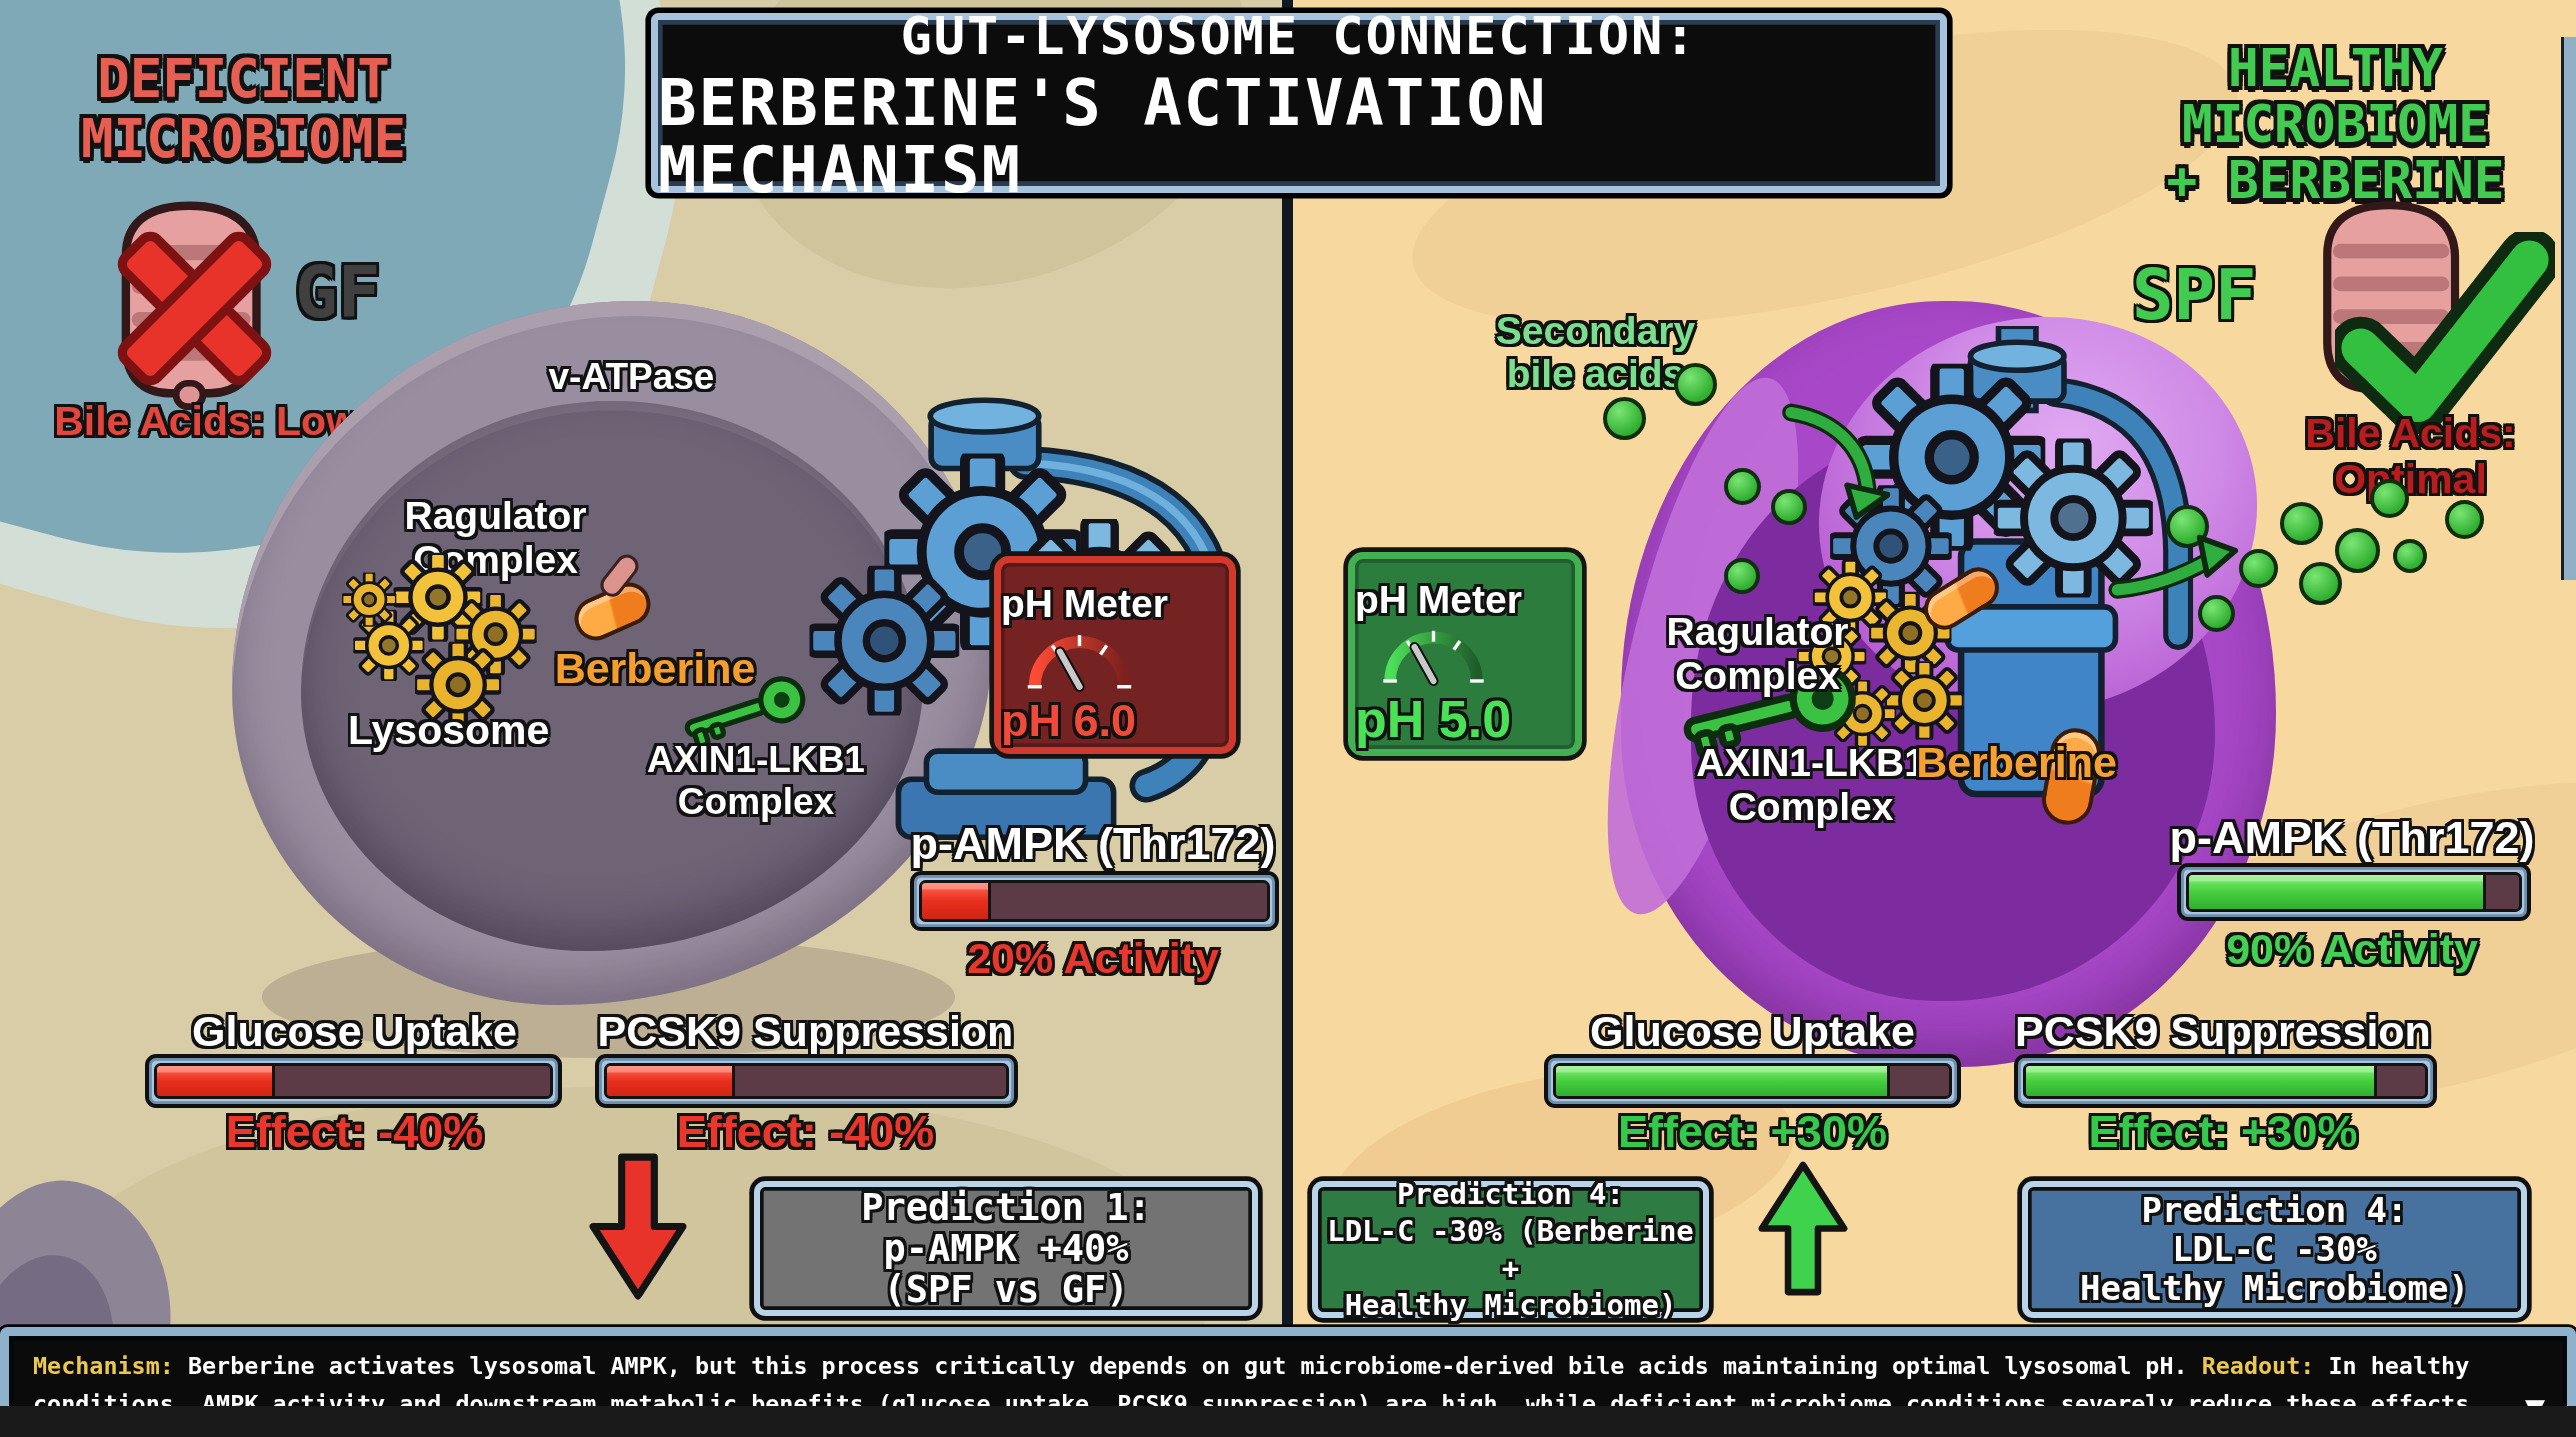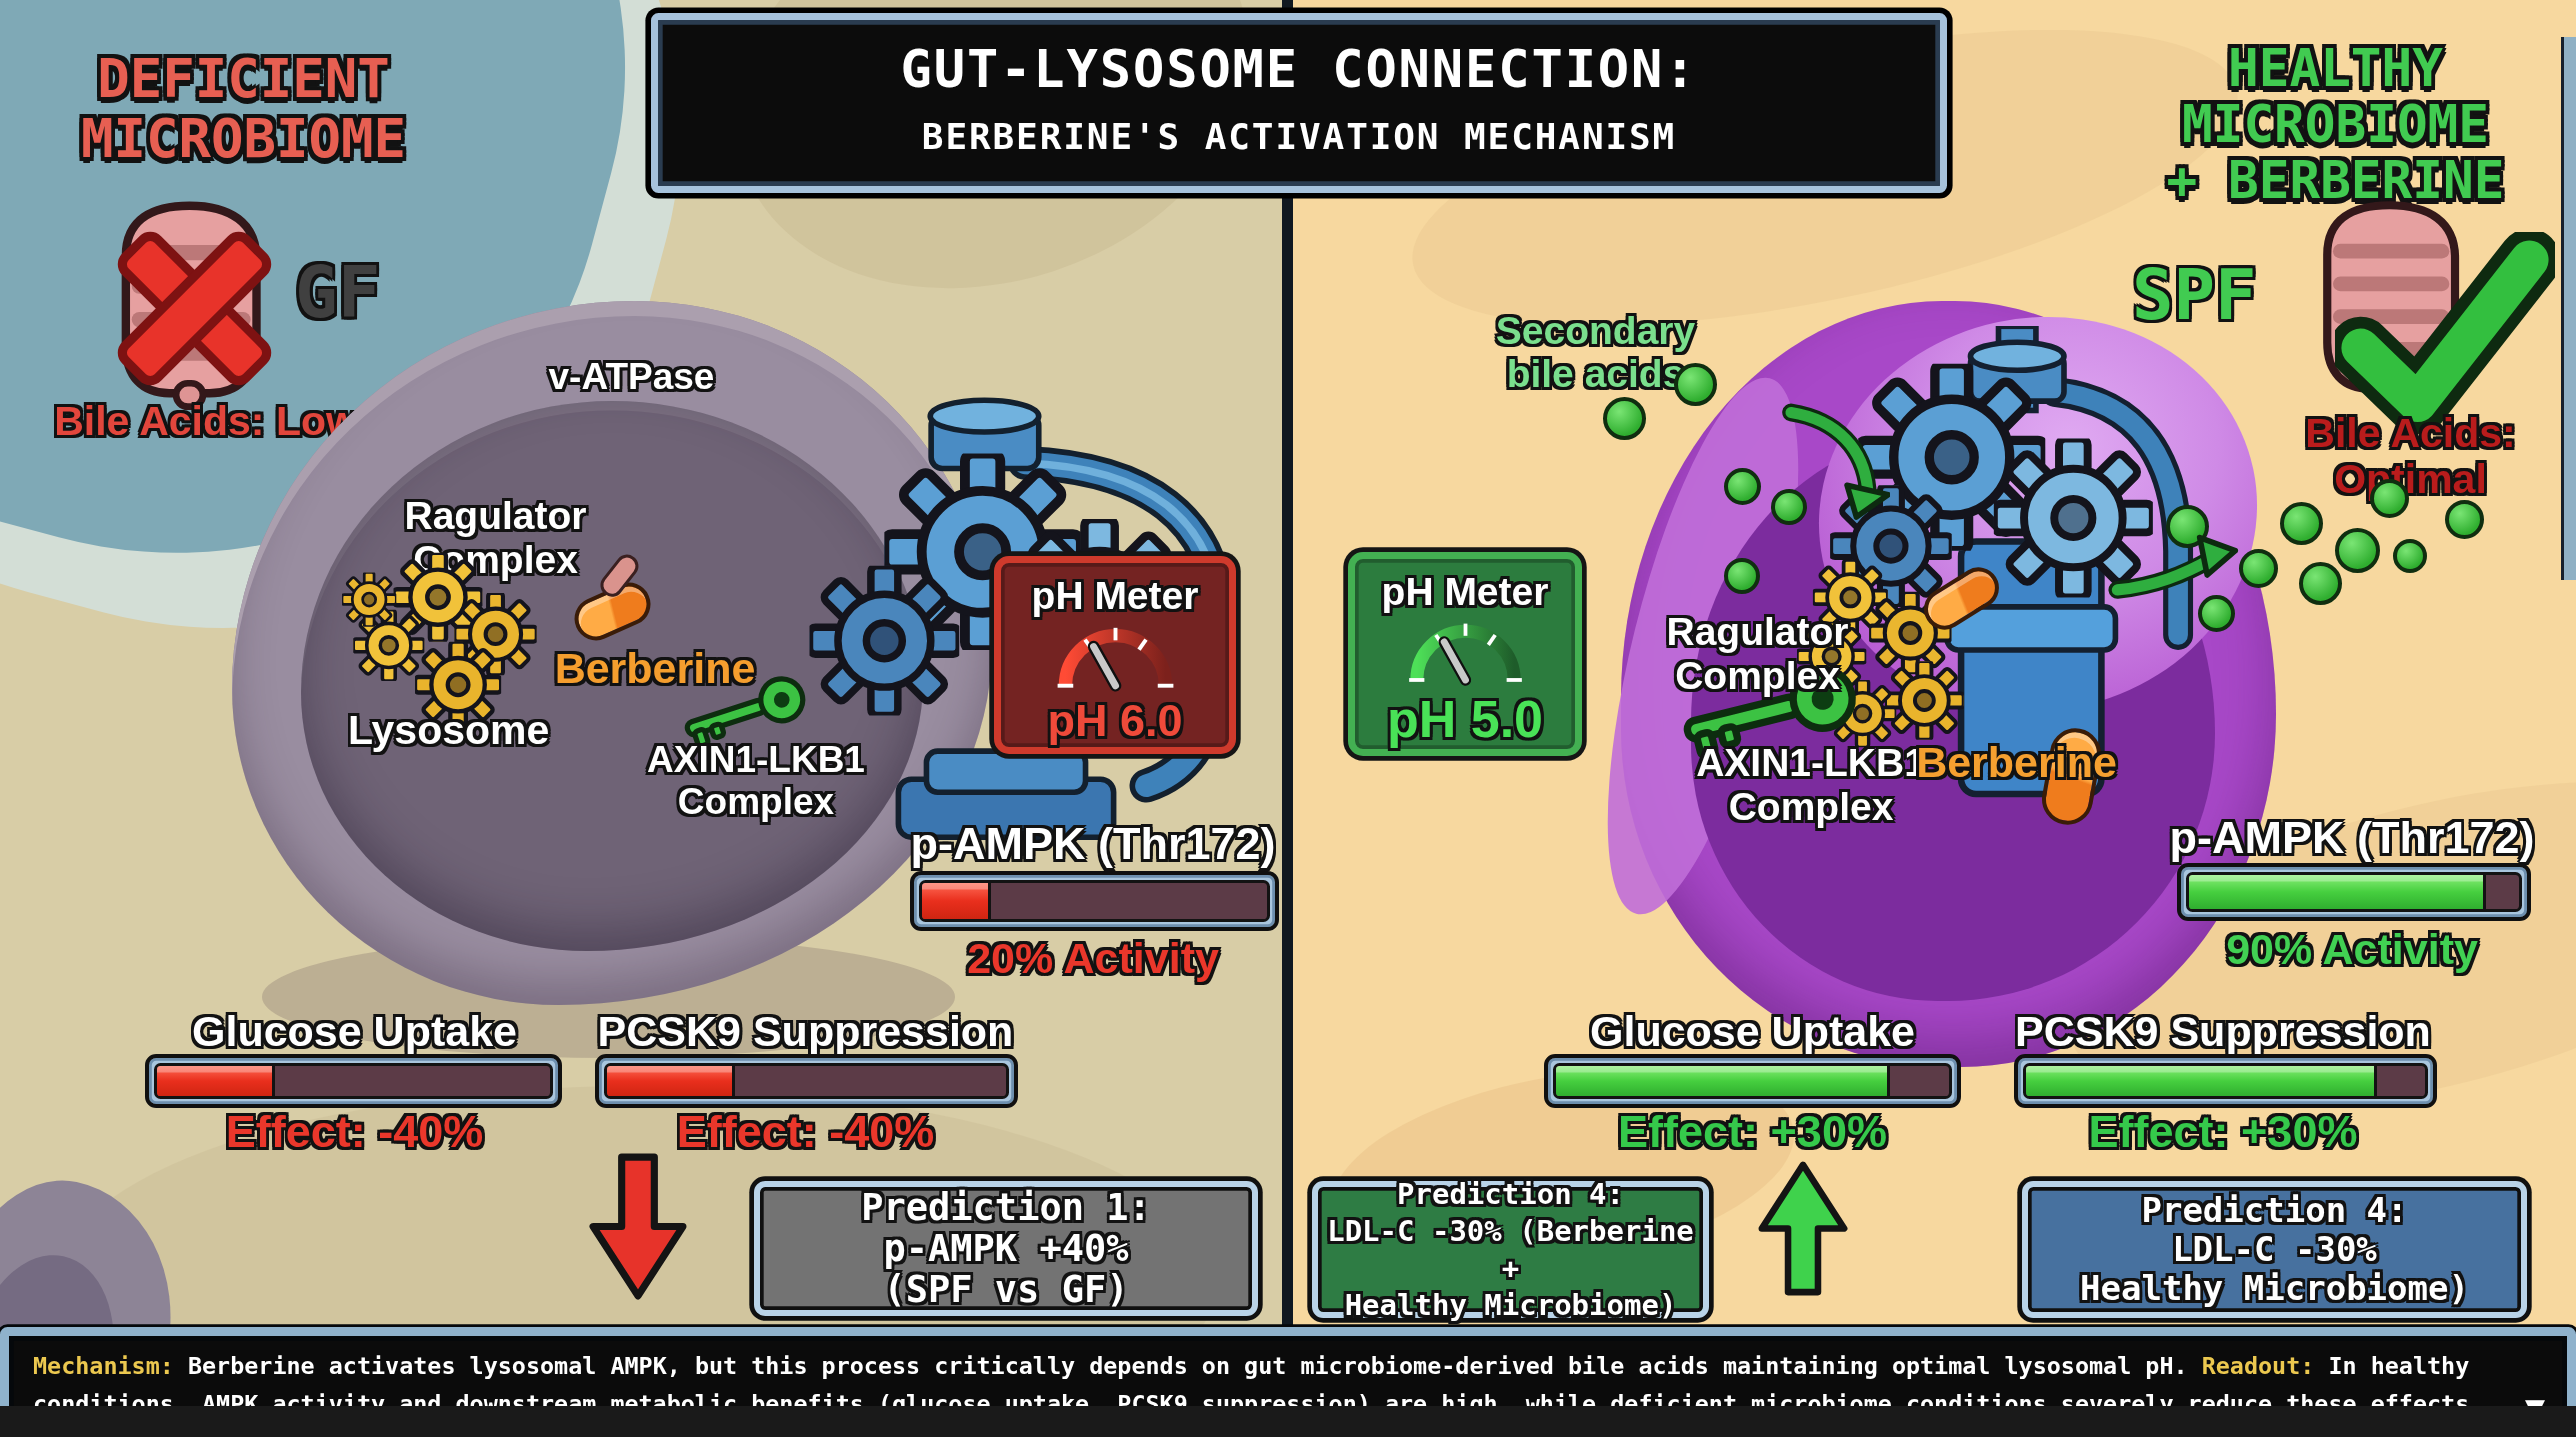--- a/index.html
+++ b/index.html
@@ -9,21 +9,21 @@
 .px{font-family:"DejaVu Sans Mono",monospace;font-weight:bold}
 .lbl{font-family:"Liberation Sans",sans-serif;font-weight:800}
 .ctr{text-align:center}
 .o3{text-shadow:-2.8px -2.8px 0 #121212,2.8px -2.8px 0 #121212,-2.8px 2.8px 0 #121212,2.8px 2.8px 0 #121212,-2.8px 0 0 #121212,2.8px 0 0 #121212,0 -2.8px 0 #121212,0 2.8px 0 #121212}
 .o4{text-shadow:-3.7px -3.7px 0 #121212,3.7px -3.7px 0 #121212,-3.7px 3.7px 0 #121212,3.7px 3.7px 0 #121212,-3.7px 0 0 #121212,3.7px 0 0 #121212,0 -3.7px 0 #121212,0 3.7px 0 #121212,0 5.6px 0 #121212}
 .bar{background:#a9c6de;border:4.7px solid #101010;border-radius:11.2px;padding:4.7px;box-shadow:inset 0 0 0 2.8px #6d8fae}
 .track{width:100%;height:100%;background:#5c3b47;border:3.7px solid #131313;border-radius:6.6px;overflow:hidden}
 .fill{height:100%;border-right:3.7px solid #131313;box-shadow:inset 0 6.6px 0 rgba(255,255,255,.30)}
 .fill.red{background:linear-gradient(180deg,#ff6a55 0%,#e92f1d 50%,#cf2512 100%)}
 .fill.green{background:linear-gradient(180deg,#8aef78 0%,#46cf3f 50%,#2fae2f 100%)}
-.meter{border-radius:15px;border:7.5px solid;box-shadow:0 0 0 4.7px #151515,inset 0 0 0 3.7px rgba(0,0,0,.25);display:flex;flex-direction:column;align-items:center;justify-content:flex-start;padding-top:11px}
+.meter{border-radius:15px;border:7.5px solid;box-shadow:0 0 0 4.7px #151515,inset 0 0 0 3.7px rgba(0,0,0,.25);display:flex;flex-direction:column;justify-content:flex-start;padding-top:19px}
 .meter.redm{background:#742322;border-color:#cf3a2c}
 .meter.greenm{background:#2c7c3e;border-color:#43b052}
 .pred{border:6.6px solid #b9d3e8;border-radius:11.2px;box-shadow:0 0 0 4.7px #101010,inset 0 0 0 3.7px #101010;display:flex;flex-direction:column;justify-content:center;color:#fff}
 .pred div{width:100%;text-align:center}
 .dot{position:absolute;border-radius:50%;background:radial-gradient(circle at 35% 30%,#7ae574,#2fae2f 72%);border:4.7px solid #102e10}
 .pill{position:absolute;border:4.7px solid #3a1c08;border-radius:28px;box-shadow:inset 0 5.6px 0 rgba(255,255,255,.35)}
 .pill.h{background:linear-gradient(100deg,#ffab45 48%,#ef7c1d 52%)}
 .pill.v{background:linear-gradient(190deg,#ffab45 48%,#ef7c1d 52%)}
 .kw{color:#ecc84f}
 #footer{background:#0b0b0b;border:9.4px solid #8fb2cc;border-radius:7.5px;box-shadow:inset 0 0 0 4.7px #05080b,0 0 0 2.8px #05080b;color:#fff;font-family:"DejaVu Sans Mono",monospace;font-weight:bold;font-size:23.4px;line-height:38px;padding:11.2px 24px}
@@ -358,21 +358,21 @@
       </svg>
   </div>
   <div class="abs pred" style="left:2022px;top:1181px;width:505px;height:137px;background:#47719f">
     <div class="px o3" style="font-size:34px;line-height:39px">Prediction 4:</div>
     <div class="px o3" style="font-size:34px;line-height:39px">LDL-C -30%</div>
     <div class="px o3" style="font-size:34px;line-height:39px">Healthy Microbiome)</div>
   </div>
 
   <div id="title" class="abs px" style="left:651px;top:13px;width:1296px;height:180px">
     <div style="font-size:52px;line-height:67px">GUT-LYSOSOME CONNECTION:</div>
-    <div style="font-size:36px;line-height:67px">BERBERINE'S ACTIVATION MECHANISM</div>
+    <div style="font-size:64px;line-height:67px">BERBERINE'S ACTIVATION MECHANISM</div>
   </div>
 
   <div id="footer" class="abs" style="left:0;top:1327px;width:2576px;height:110px">
     <span class="kw">Mechanism:</span><span> Berberine activates lysosomal AMPK, but this process critically depends on gut microbiome-derived bile acids maintaining optimal lysosomal pH. </span><span class="kw">Readout:</span><span> In healthy conditions, AMPK activity and downstream metabolic benefits (glucose uptake, PCSK9 suppression) are high, while deficient microbiome conditions severely reduce these effects.</span>
   </div>
   <div class="abs" style="left:2525px;top:1393px;color:#fff;font-size:26px;font-family:'DejaVu Sans',sans-serif">▼</div>
 
 </div>
 
 

